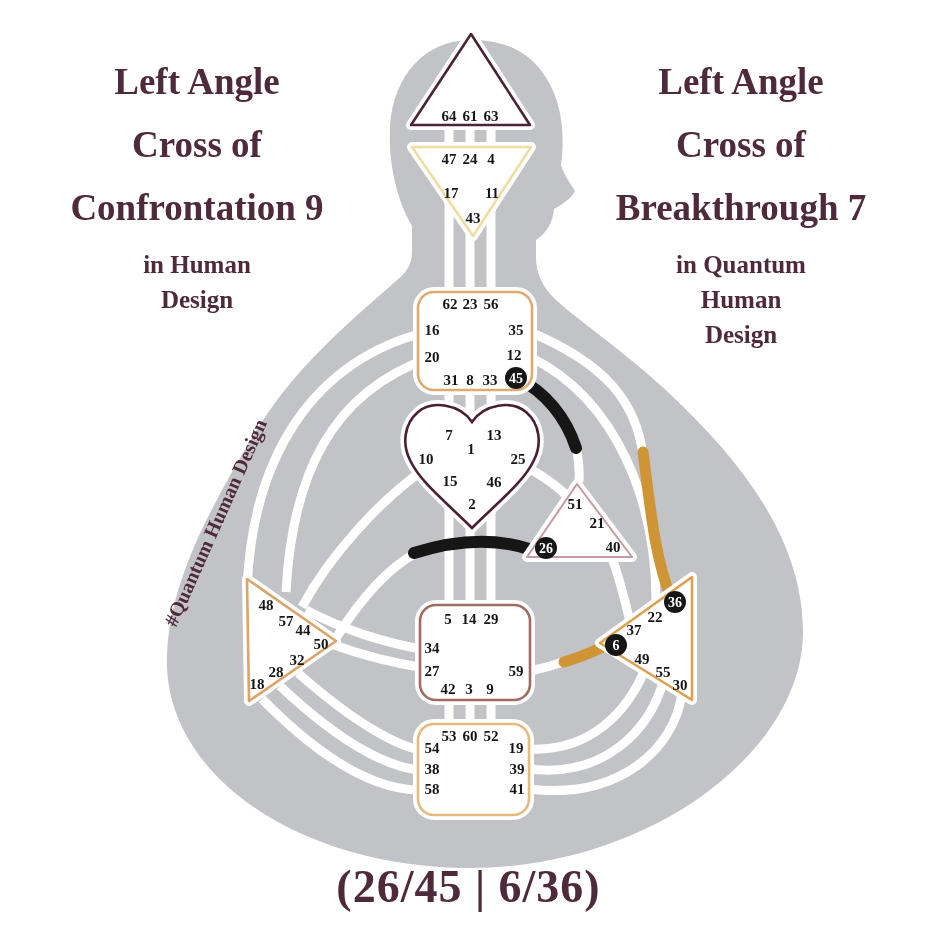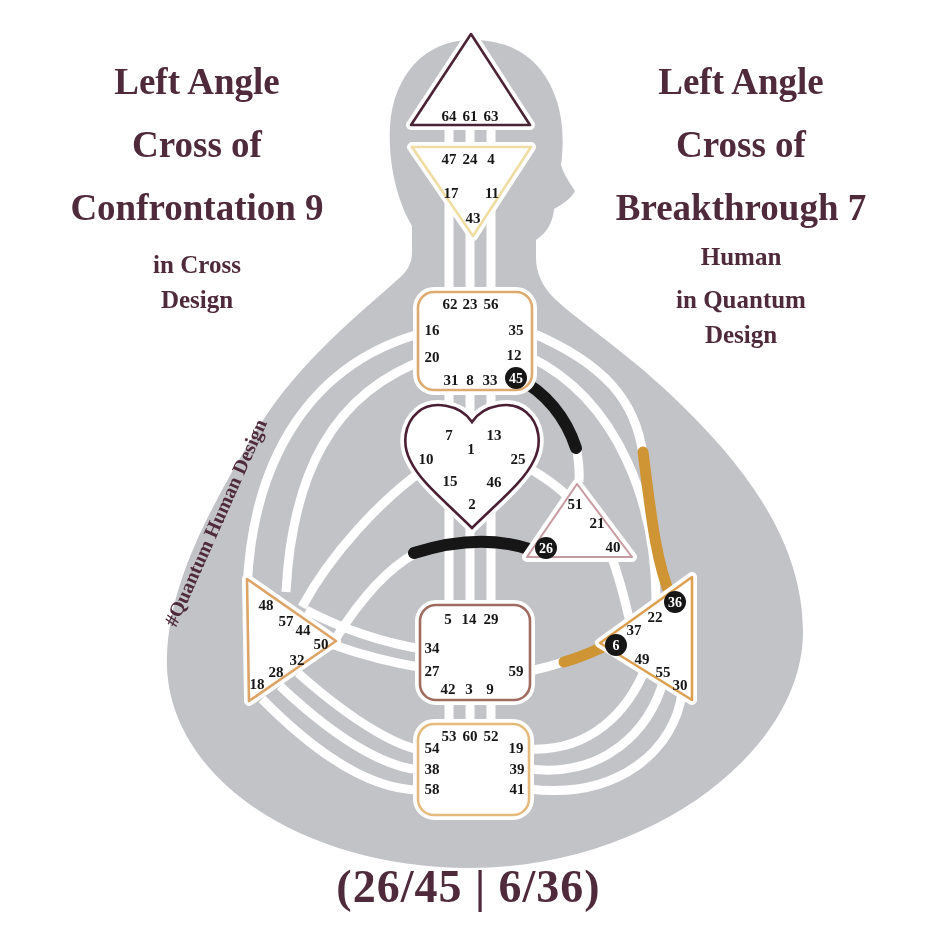--- a/index.html
+++ b/index.html
@@ -23,30 +23,30 @@
 </style>
 </head>
 <body>
 
 <div class="stage">
 
   <div class="title-block title-left">
     <div class="title-line">Left Angle</div>
     <div class="title-line">Cross of</div>
     <div class="title-line">Confrontation 9</div>
-    <div class="title-sub" style="margin-top:8px">in Cross</div>
+    <div class="title-sub" style="margin-top:8px">in Human</div>
     <div class="title-sub">Design</div>
   </div>
 
   <div class="title-block title-right">
     <div class="title-line">Left Angle</div>
     <div class="title-line">Cross of</div>
     <div class="title-line">Breakthrough 7</div>
+    <div class="title-sub" style="margin-top:8px">in Quantum</div>
     <div class="title-sub">Human</div>
-    <div class="title-sub" style="margin-top:8px">in Quantum</div>
     <div class="title-sub">Design</div>
   </div>
 
   <svg width="937" height="938" viewBox="0 0 937 938">
 
     <path fill="#c2c3c7" d="
       M 470 40
       C 425 40 393 76 390 126
       C 388 166 398 202 412 226
       L 412 252

